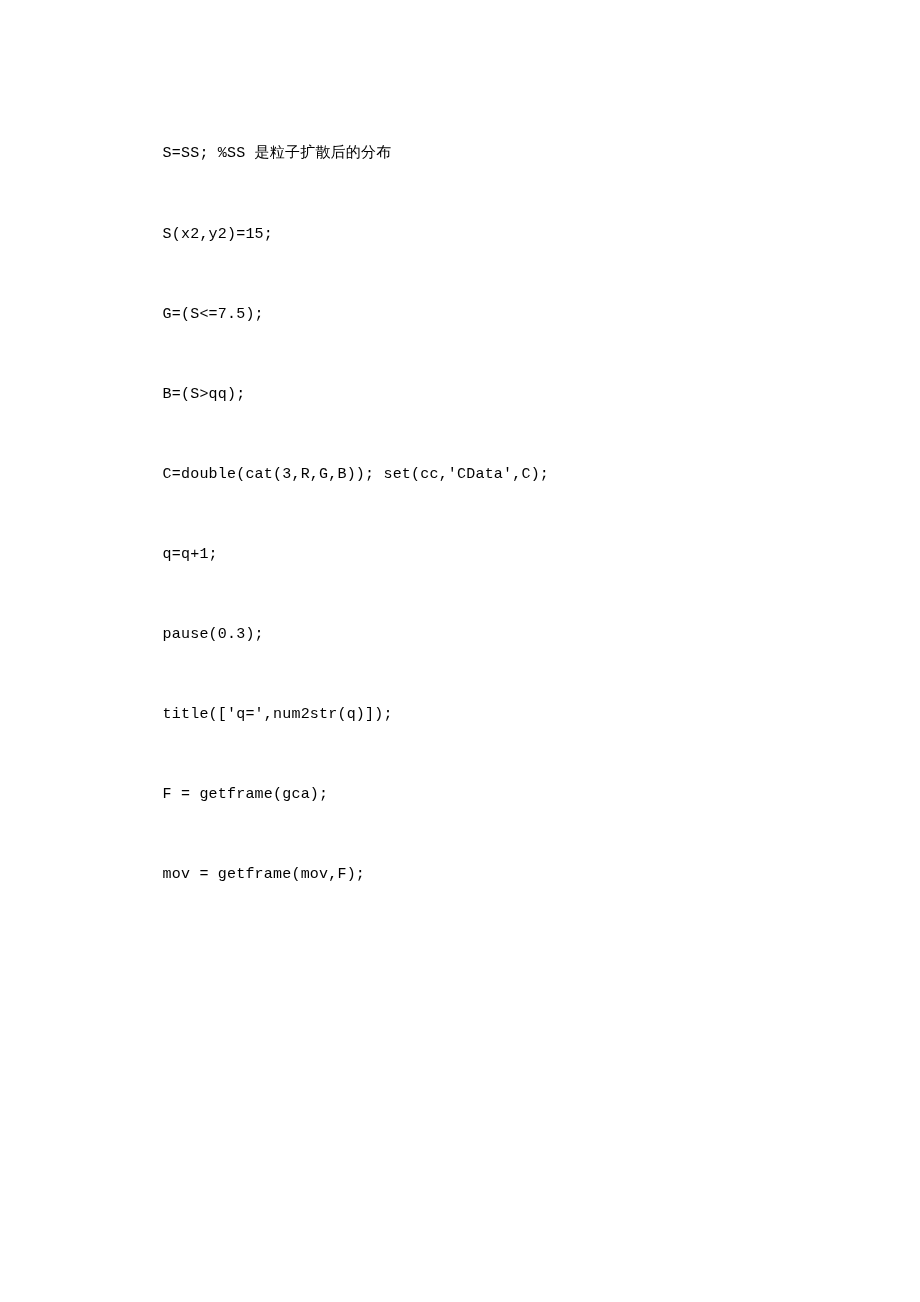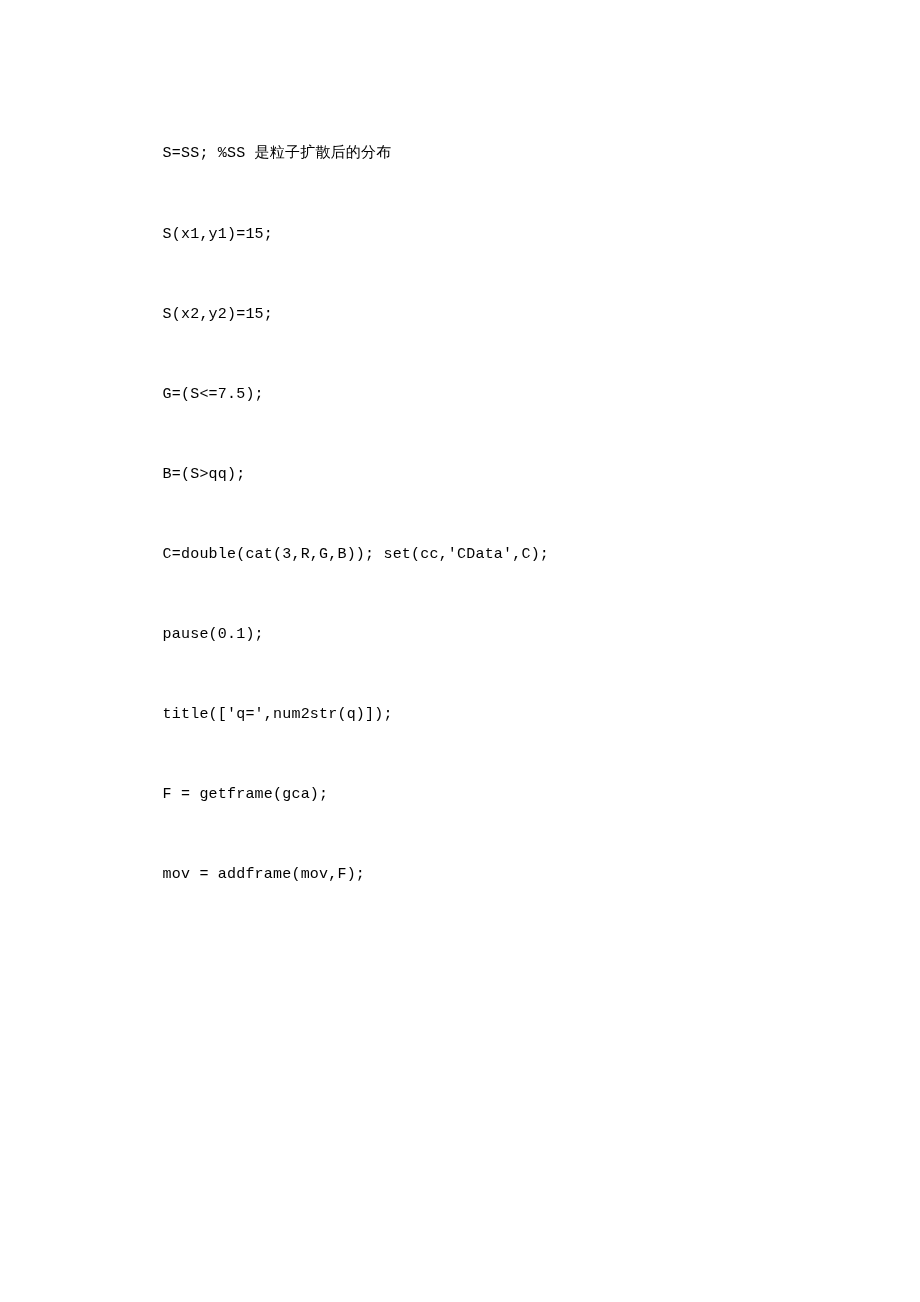--- a/index.html
+++ b/index.html
@@ -23,29 +23,29 @@
     white-space: pre;
     letter-spacing: 0.2px;
   }
 </style>
 </head>
 <body>
 
 <div class="page">
   <div class="code">
     <div>   S=SS; %SS 是粒子扩散后的分布</div>
-    <div>   S(x1,y1)=15;</div>
     <div>   S(x2,y2)=15;</div>
     <div>   G=(S&lt;=7.5);</div>
     <div>   B=(S&gt;qq);</div>
     <div>   C=double(cat(3,R,G,B)); set(cc,'CData',C);</div>
-    <div>   pause(0.1);</div>
+    <div>   q=q+1;</div>
+    <div>   pause(0.3);</div>
     <div>   title(['q=',num2str(q)]);</div>
     <div>   F = getframe(gca);</div>
-    <div>   mov = addframe(mov,F);</div>
+    <div>   mov = getframe(mov,F);</div>
     
     
     
     
     
     
     
     
     
     

